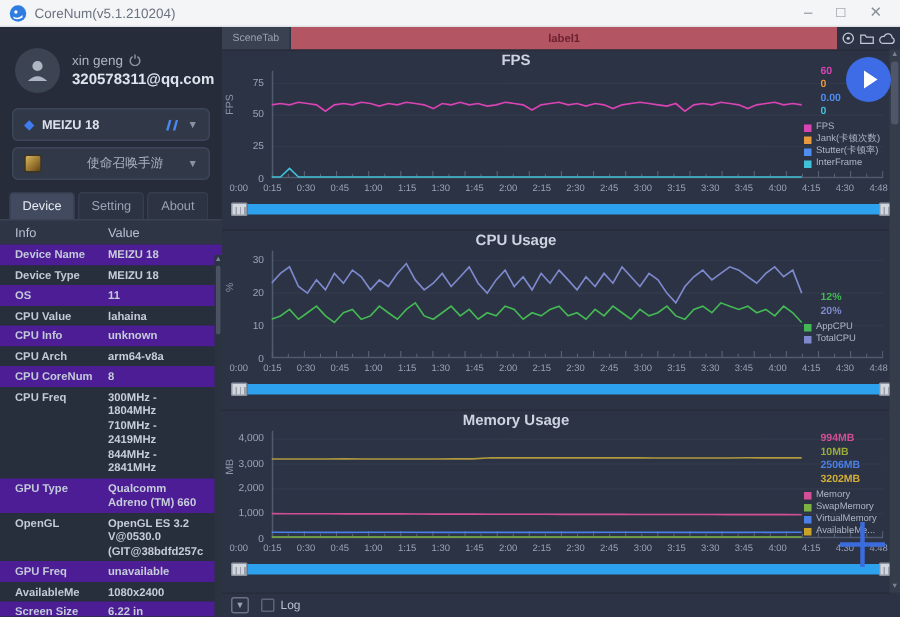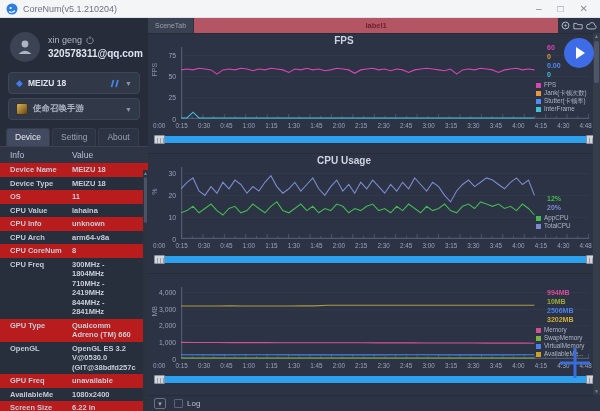--- a/index.html
+++ b/index.html
@@ -19,31 +19,31 @@
   .chartcol { flex:1; position:relative; background:#2c3344; }
 
   
   .userrow { display:flex; align-items:center; padding:14px 8px 6px 10px; }
   .avatar { width:30px; height:30px; border-radius:50%; background:#3c4352; display:flex; align-items:center; justify-content:center; flex:0 0 auto; }
   .userinfo { margin-left:8px; }
   .uname { font-size:9px; color:#aeb6c6; display:flex; align-items:center; gap:4px; }
   .uemail { font-size:10px; font-weight:bold; color:#dfe4ee; margin-top:3px; }
   .selbox { margin:4px 8px; height:22px; background:#313949; border:1px solid #3e4759; border-radius:4px; display:flex; align-items:center; padding:0 7px; gap:5px; }
   .selbox .lbl { font-size:8.5px; font-weight:bold; color:#dde2ec; flex:1; }
-  .selbox .lbl.dim { color:#aab2c2; font-weight:bold; }
+  .selbox .lbl.dim { color:#aab2c2; font-weight:normal;margin-left:25px; }
   .diamond { color:#3f7cf0; font-size:9px; line-height:9px; }
   .caret { color:#8a93a6; font-size:7px; }
   .appicon { width:12px; height:12px; border-radius:2px; background:linear-gradient(135deg,#d8b75e,#8a6526 70%,#5d441a); border:1px solid #3a3425; }
   .tabs { display:flex; gap:2px; margin:8px 6px 0 6px; }
   .tab { font-size:8.5px; font-weight:normal; padding:3px 8px 4px; border-radius:3px 3px 0 0; background:#2c3342; color:#9aa3b5; border:1px solid #353d4e; border-bottom:none; }
   .tab.active { background:#414a5e; color:#e8ebf2; }
   .thead { display:flex; background:#2e3545; border-top:1px solid #3a4254; padding:3px 0 3px 10px; }
   .thead div { font-size:8.5px; color:#b9c2d4; }
   .thead .h1 { width:62px; }
-  .trow { display:flex; padding:2px 0 2px 10px; background:#b91c1c; }
+  .trow { display:flex; padding:2px 0 2px 10px; background:#4c1d95; }
   .trow.alt { background:#272e3c; }
   .tc1 { width:62px; font-size:7.5px; font-weight:bold; color:#c2cad9; line-height:9.5px; }
   .tc2 { flex:1; font-size:7.5px; font-weight:bold; color:#c6cdda; line-height:9.5px; white-space:pre-line; }
   .side-scroll { position:absolute; right:0; top:152px; bottom:0; width:5px; background:#2b3240; }
   .side-scroll .arrow { display:block; text-align:center; font-size:5px; color:#77descendant; color:#7a8396; line-height:6px; }
   .side-thumb { position:absolute; top:7px; left:1px; width:3px; height:46px; background:#4a5263; border-radius:2px; }
 
   
   .ctop { height:15px; display:flex; align-items:stretch; }
   .scenetab { background:#3a4150; color:#98a1b4; font-size:7px; display:flex; align-items:center; padding:0 7px; }
@@ -451,20 +451,21 @@
           <span>4:48</span>
         </div>
       <div class="hscroll">
         <div class="handle"></div>
         <div class="track"></div>
         <div class="handle"></div>
       </div>
     </section>
 
     <section class="chart-block chart-2">
+      <div class="chart-title">Memory Usage</div>
       <div class="ylab">MB</div>
       <div class="yticks">
           <span style="top: 68.5px;">0</span>
           <span style="top: 51.9483px;">1,000</span>
           <span style="top: 35.3966px;">2,000</span>
           <span style="top: 18.8448px;">3,000</span>
           <span style="top: 2.2931px;">4,000</span>
         </div>
       <svg class="plot" viewBox="0 0 404 72" preserveAspectRatio="none">
           <line x1="0" y1="55.44827586206897" x2="404" y2="55.44827586206897" stroke="#3b4355" stroke-width="0.6" opacity="0.7"></line>

